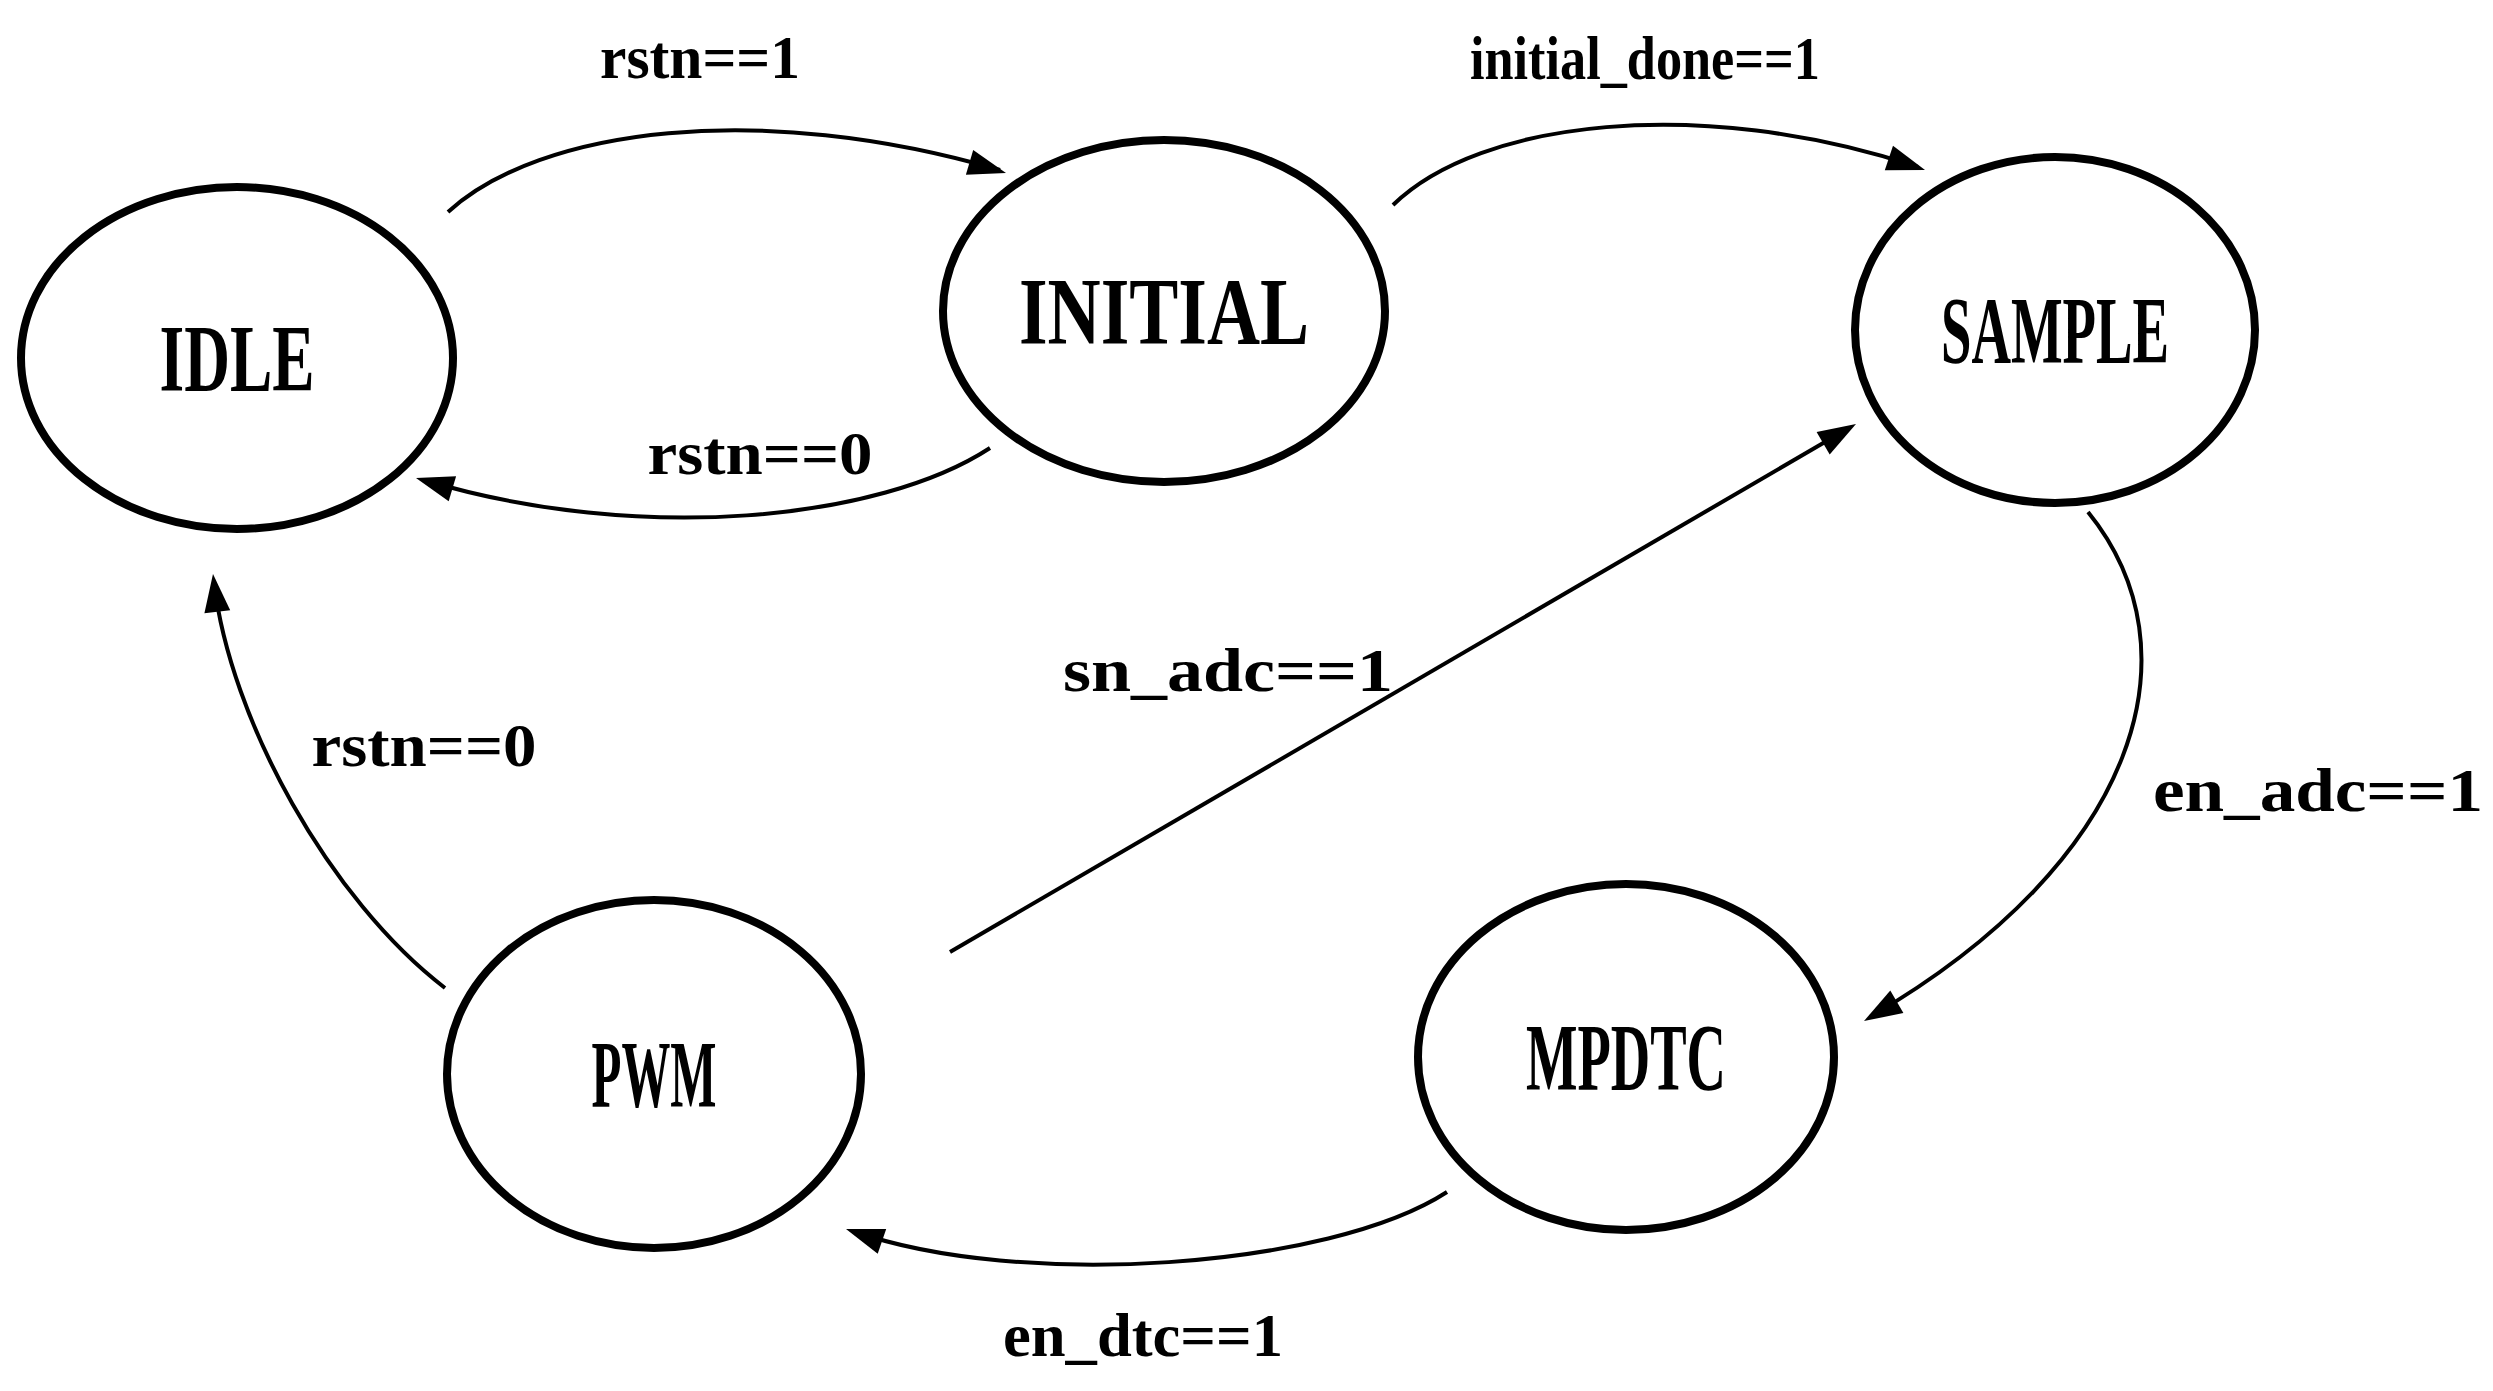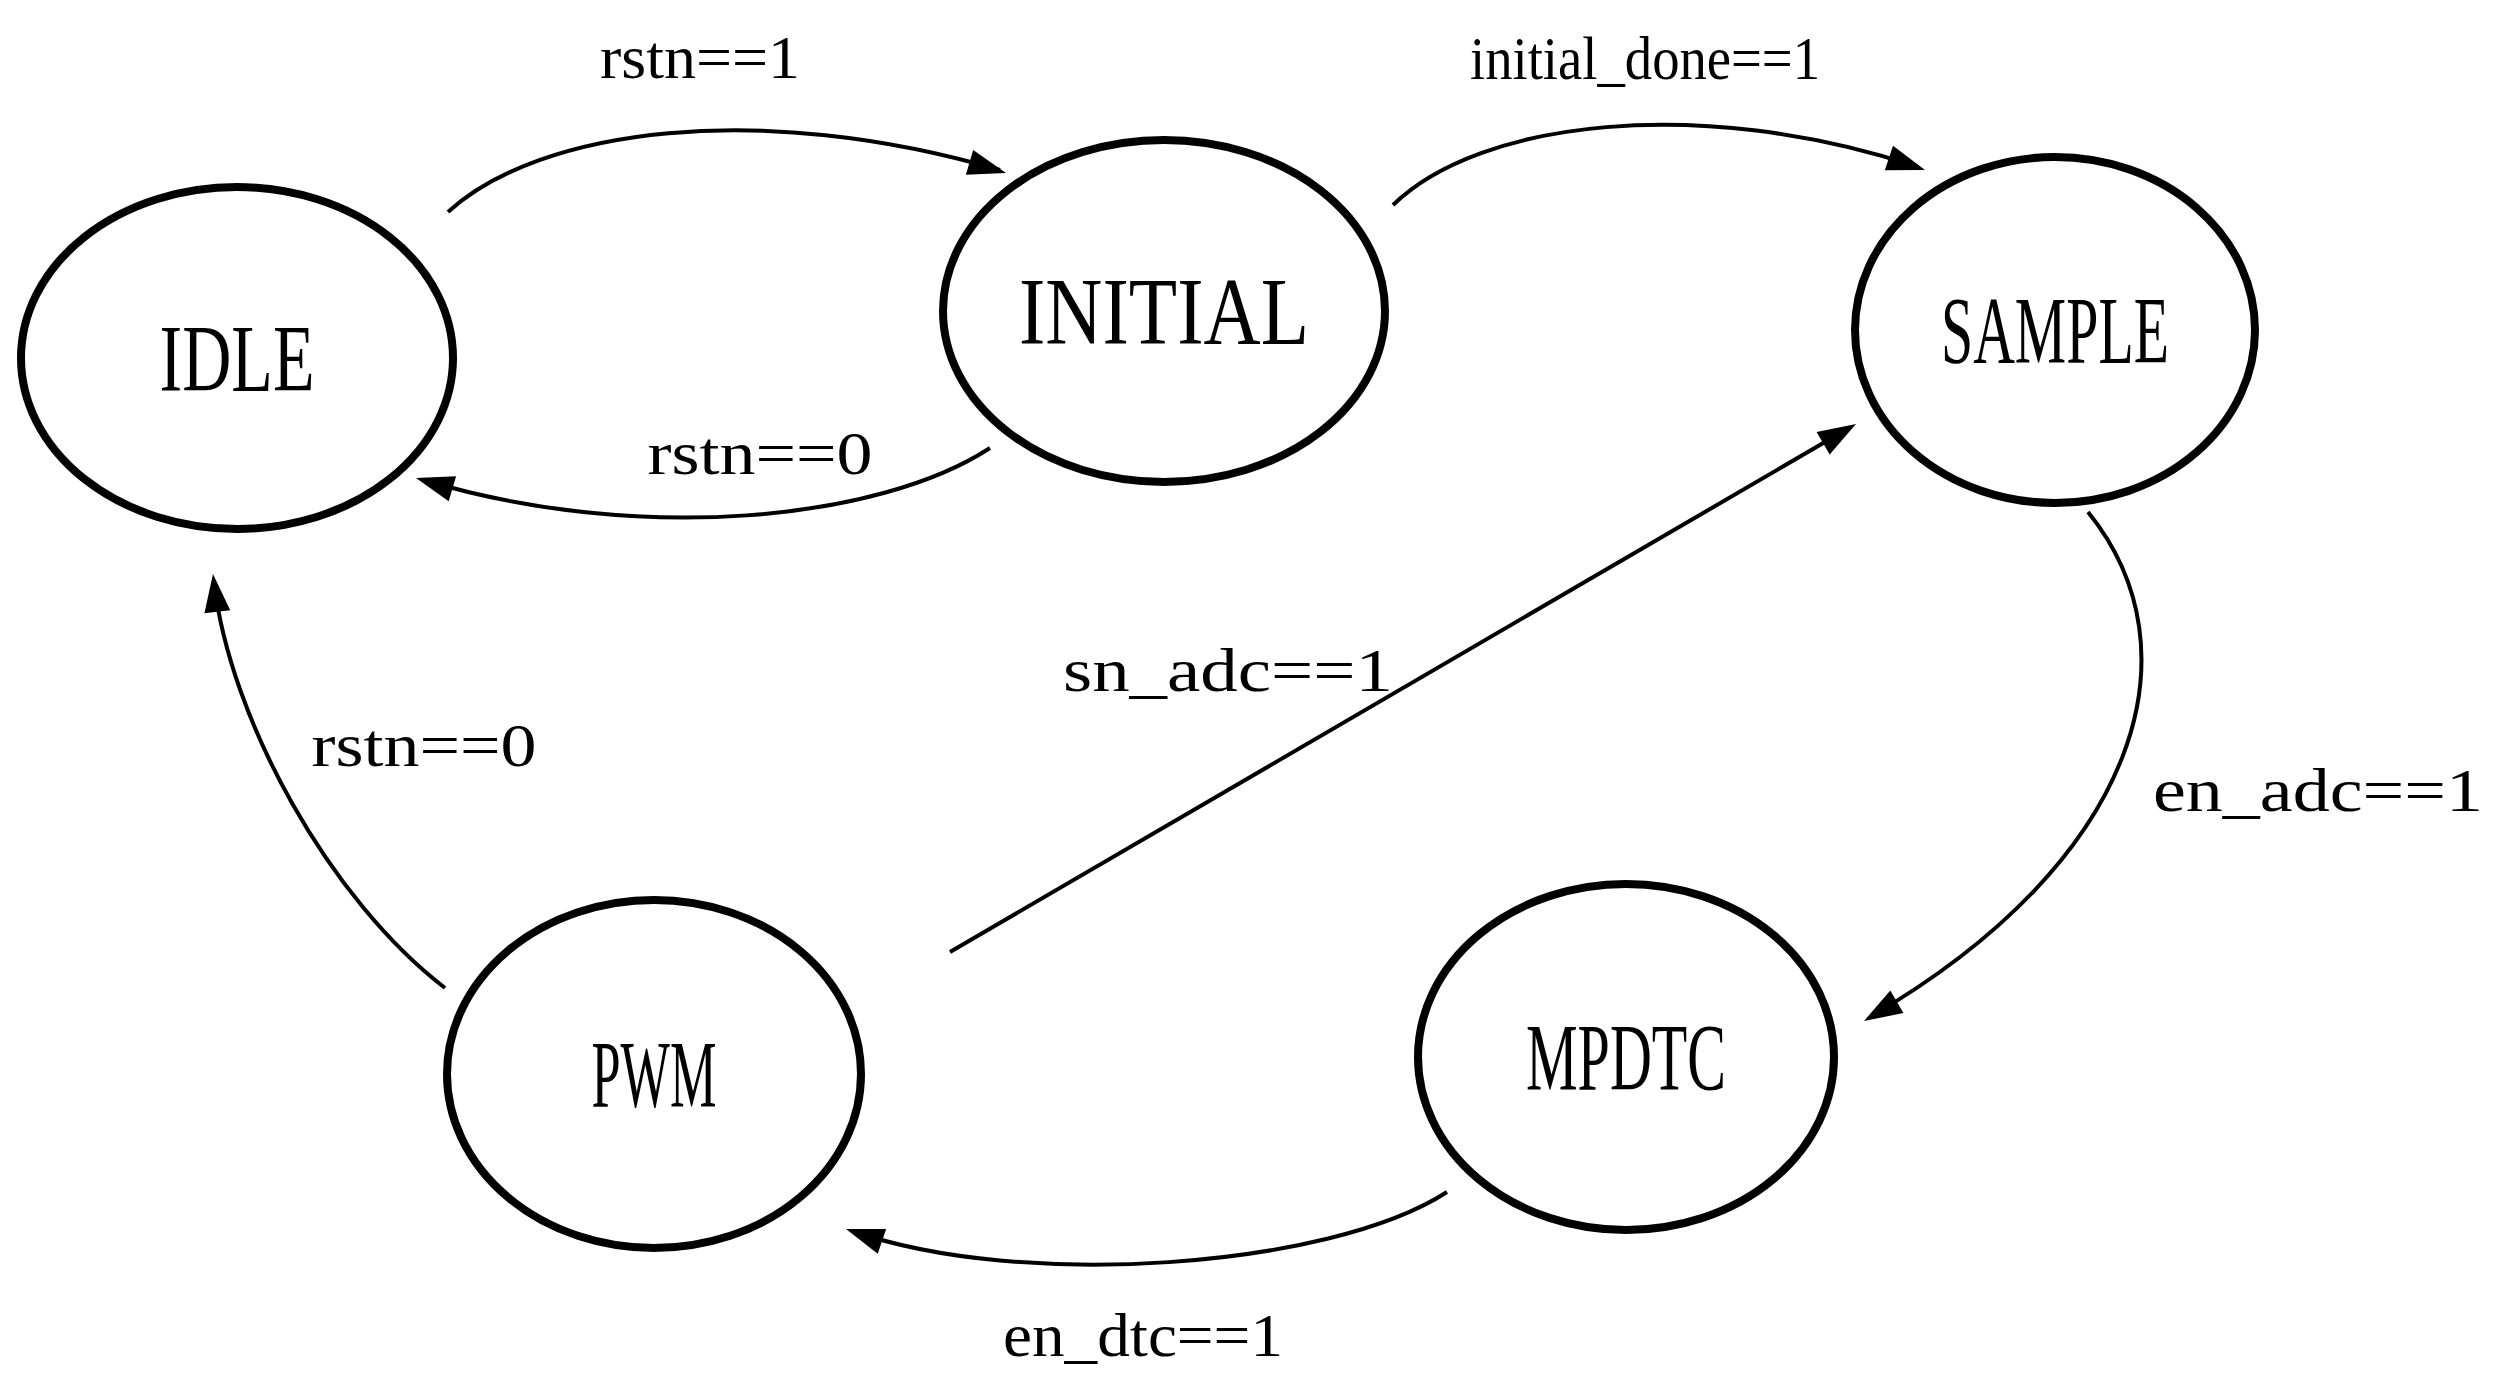--- a/index.html
+++ b/index.html
@@ -6,20 +6,21 @@
     margin: 0;
     padding: 0;
     background: #ffffff;
   }
   .stage {
     width: 2493px;
     height: 1391px;
     background: #ffffff;
     position: relative;
     overflow: hidden;
+    font-weight: bold;
   }
   svg { display: block; }
   .state-ellipse {
     fill: #ffffff;
     stroke: #000000;
     stroke-width: 8;
   }
   .state-label {
     fill: #000000;
     font-family: "Liberation Serif", "DejaVu Serif", serif;

